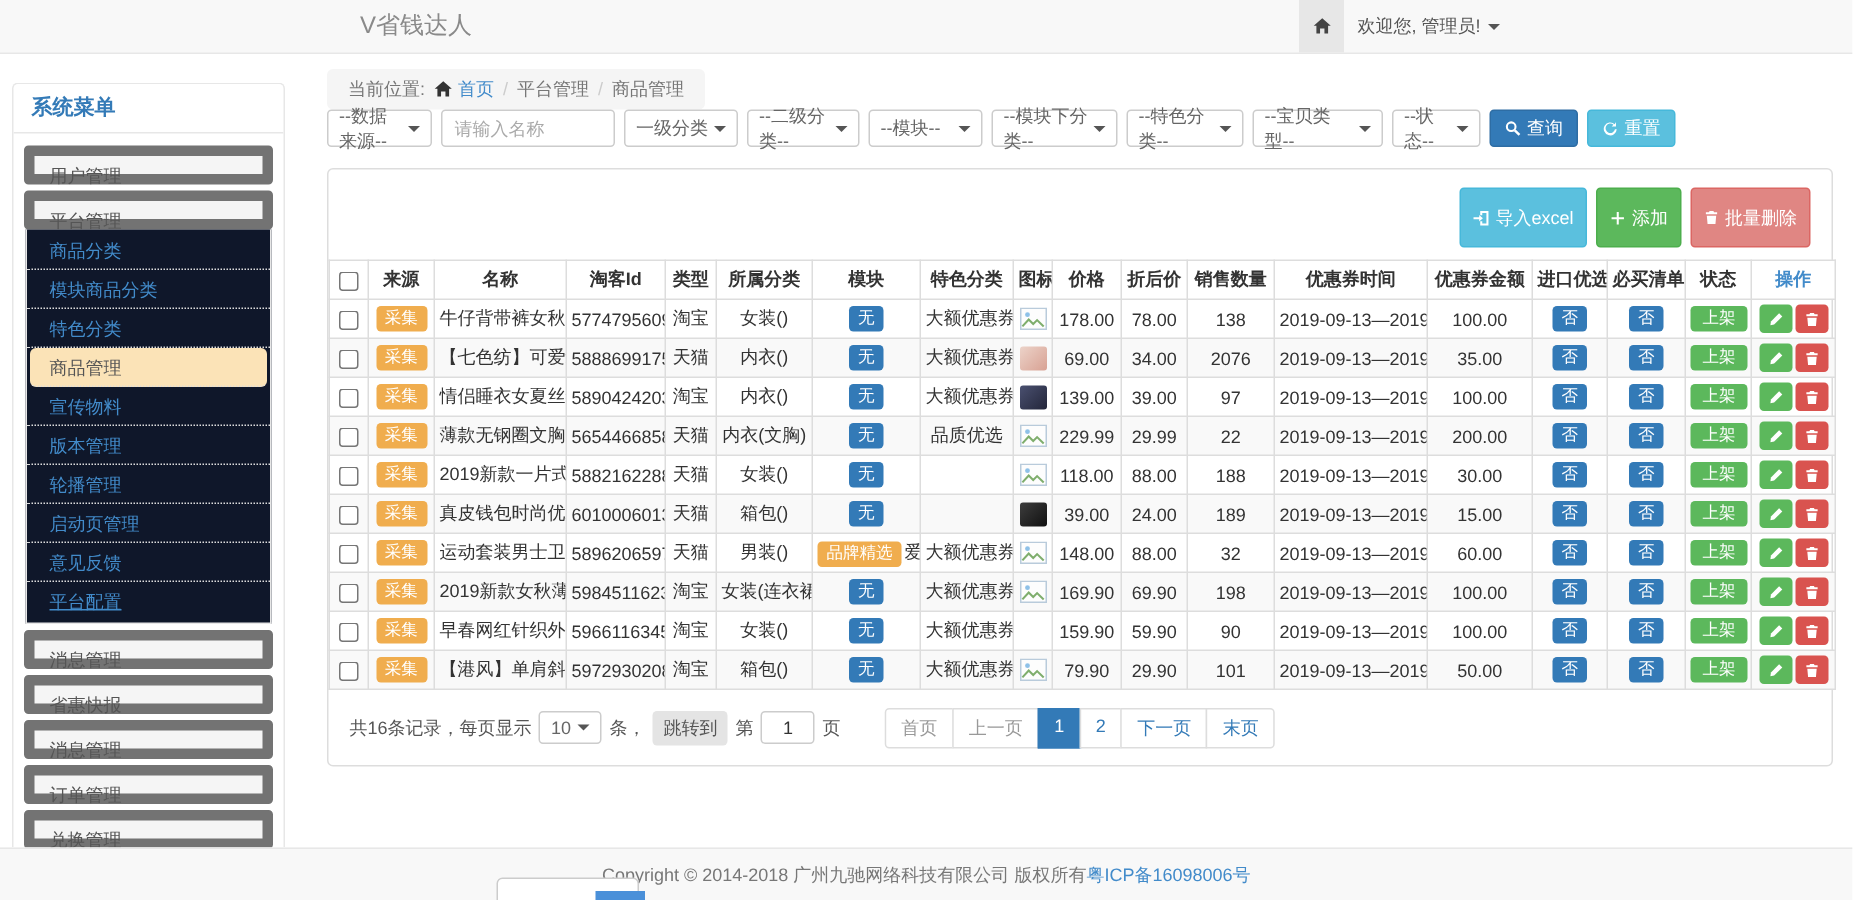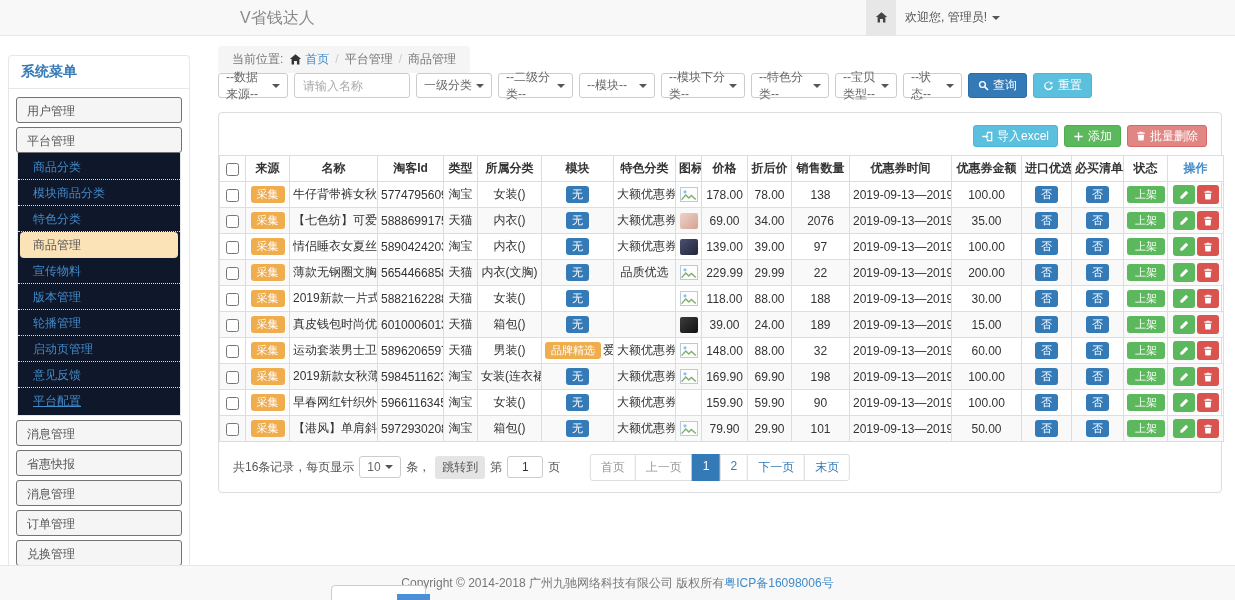--- a/index.html
+++ b/index.html
@@ -10,21 +10,21 @@
   .brand{position:absolute;left:240px;top:0;line-height:35px;font-size:16px;color:#8a8a8a;}
   .home-btn{position:absolute;left:866px;top:0;width:30px;height:35px;background:#e7e7e7;display:flex;align-items:center;justify-content:center;color:#444;cursor:pointer;}
   .welcome{position:absolute;left:905px;top:0;line-height:35px;color:#555;cursor:pointer;}
   .dcaret{display:inline-block;width:0;height:0;border-left:4px solid transparent;border-right:4px solid transparent;border-top:4px solid #555;margin-left:5px;vertical-align:middle;}
   
   .sidebar{position:absolute;left:8px;top:55px;width:182px;height:510px;box-sizing:border-box;background:#fff;
     border:1px solid #e7e7e7;border-bottom:none;border-radius:4px 4px 0 0;overflow:hidden;}
   .side-title{padding:7px 12px;color:#337ab7;font-weight:bold;font-size:14px;border-bottom:1px solid #e7e7e7;}
   .side-list{padding:4px 7px;}
   .item{box-sizing:border-box;cursor:pointer;}
-  .item.group{height:26px;line-height:14px;padding:6px 10px;margin:4px 0;background:#f5f5f5;border:1px solid #737373;border-radius:3px;color:#555;}
+  .item.group{height:26px;line-height:14px;padding:6px 10px;margin:4px 0;background:#f5f5f5;border:7px solid #737373;border-radius:3px;color:#555;}
   .subwrap{margin:-4px 1px 4px;border:1px solid #e7e7e7;border-top:none;background:#0f172a;padding:1px 0;}
   .item.sub{height:26px;line-height:16px;padding:5px 15px;color:#428bca;border-bottom:1px dotted #ddd;}
   .item.sub:last-child{border-bottom:none;text-decoration:underline;}
   .item.sub.active{background:#fbe3b7;color:#555;border-radius:4px;margin:0 2px;padding:5px 13px;}
   
   .main{position:absolute;left:218px;top:46px;width:1004px;}
   .breadcrumb{display:inline-block;background:#f5f5f5;border-radius:4px;padding:5px 14px;color:#777;}
   .breadcrumb .sep{color:#ccc;margin:0 6px;}
   .breadcrumb .home-link{color:#428bca;}
   .crumb-home{display:inline-block;vertical-align:-2px;color:#333;margin:0 3px 0 6px;}
@@ -32,21 +32,21 @@
   .fbar{display:flex;gap:6px;align-items:center;flex-wrap:nowrap;}
   .sel{height:25px;box-sizing:border-box;border:1px solid #ccc;border-radius:3px;background:#fff;display:flex;align-items:center;justify-content:space-between;padding:0 7px;color:#666;cursor:pointer;flex:none;}
   .caret{width:0;height:0;border-left:4px solid transparent;border-right:4px solid transparent;border-top:4px solid #555;margin-left:4px;}
   .txt{height:25px;box-sizing:border-box;border:1px solid #ccc;border-radius:3px;padding:0 8px;font-size:12px;color:#333;flex:none;}
   .txt::placeholder{color:#aaa;}
   .btn{display:inline-flex;align-items:center;gap:4px;padding:0 9px;height:25px;box-sizing:border-box;border-radius:3px;color:#fff;font-size:12px;border:1px solid transparent;cursor:pointer;flex:none;}
   .btn.primary{background:#337ab7;border-color:#2e6da4;}
   .btn.info{background:#5bc0de;border-color:#46b8da;}
   .btn.success{background:#5cb85c;border-color:#4cae4c;}
   .btn.danger-light{background:#e08683;border-color:#db6663;}
-  .btn.small{height:22px;padding:0 8px;}
+  .btn.small{height:40px;padding:0 8px;}
   
   .panel{margin-top:14px;border:1px solid #ddd;border-radius:4px;padding:0 0 12px;background:#fff;}
   .toolbar{display:flex;justify-content:flex-end;gap:6px;padding:12px 14px 0;}
   table.grid{width:100%;border-collapse:collapse;table-layout:fixed;margin-top:8px;}
   .grid th,.grid td{border:1px solid #ddd;height:26px;padding:0 3px;text-align:center;overflow:hidden;white-space:nowrap;box-sizing:border-box;font-size:12px;color:#333;}
   .grid th{font-weight:bold;background:#fff;}
   .grid th.th-op{color:#428bca;}
   .grid tbody tr:nth-child(even) td{background:#f9f9f9;}
   .grid input[type=checkbox]{width:13px;height:13px;margin:0;vertical-align:middle;}
   .badge{display:inline-block;padding:2px 6px;border-radius:3px;color:#fff;font-size:11px;line-height:13px;}
@@ -144,21 +144,21 @@
         <i class="caret"></i>
       </div>
     <div class="sel" style="width:84px">
         <span>--模块下分类--</span>
         <i class="caret"></i>
       </div>
     <div class="sel" style="width:78px">
         <span>--特色分类--</span>
         <i class="caret"></i>
       </div>
-    <div class="sel" style="width:62px">
+    <div class="sel" style="width:87px">
         <span>--宝贝类型--</span>
         <i class="caret"></i>
       </div>
     <div class="sel" style="width:59px">
         <span>--状态--</span>
         <i class="caret"></i>
       </div>
     <a class="btn primary">
         <span class="imgicon"><svg width="11" height="11" viewBox="0 0 16 16">
             <circle cx="6.5" cy="6.5" r="4.2" fill="none" stroke="#fff" stroke-width="2"></circle>

